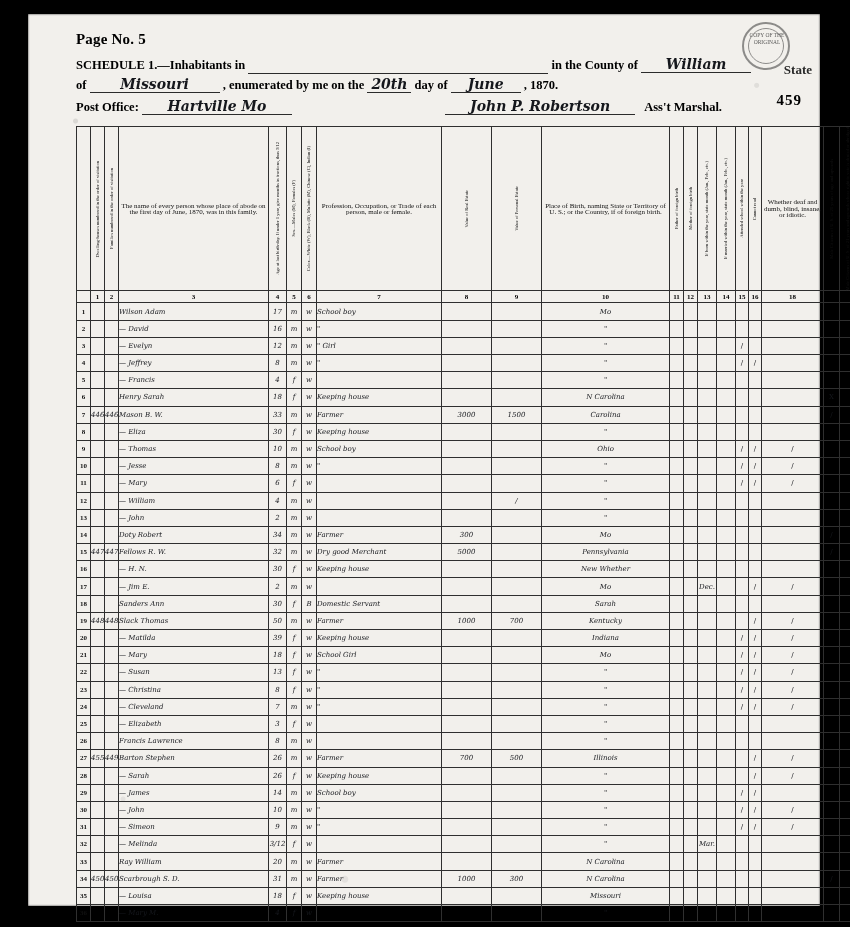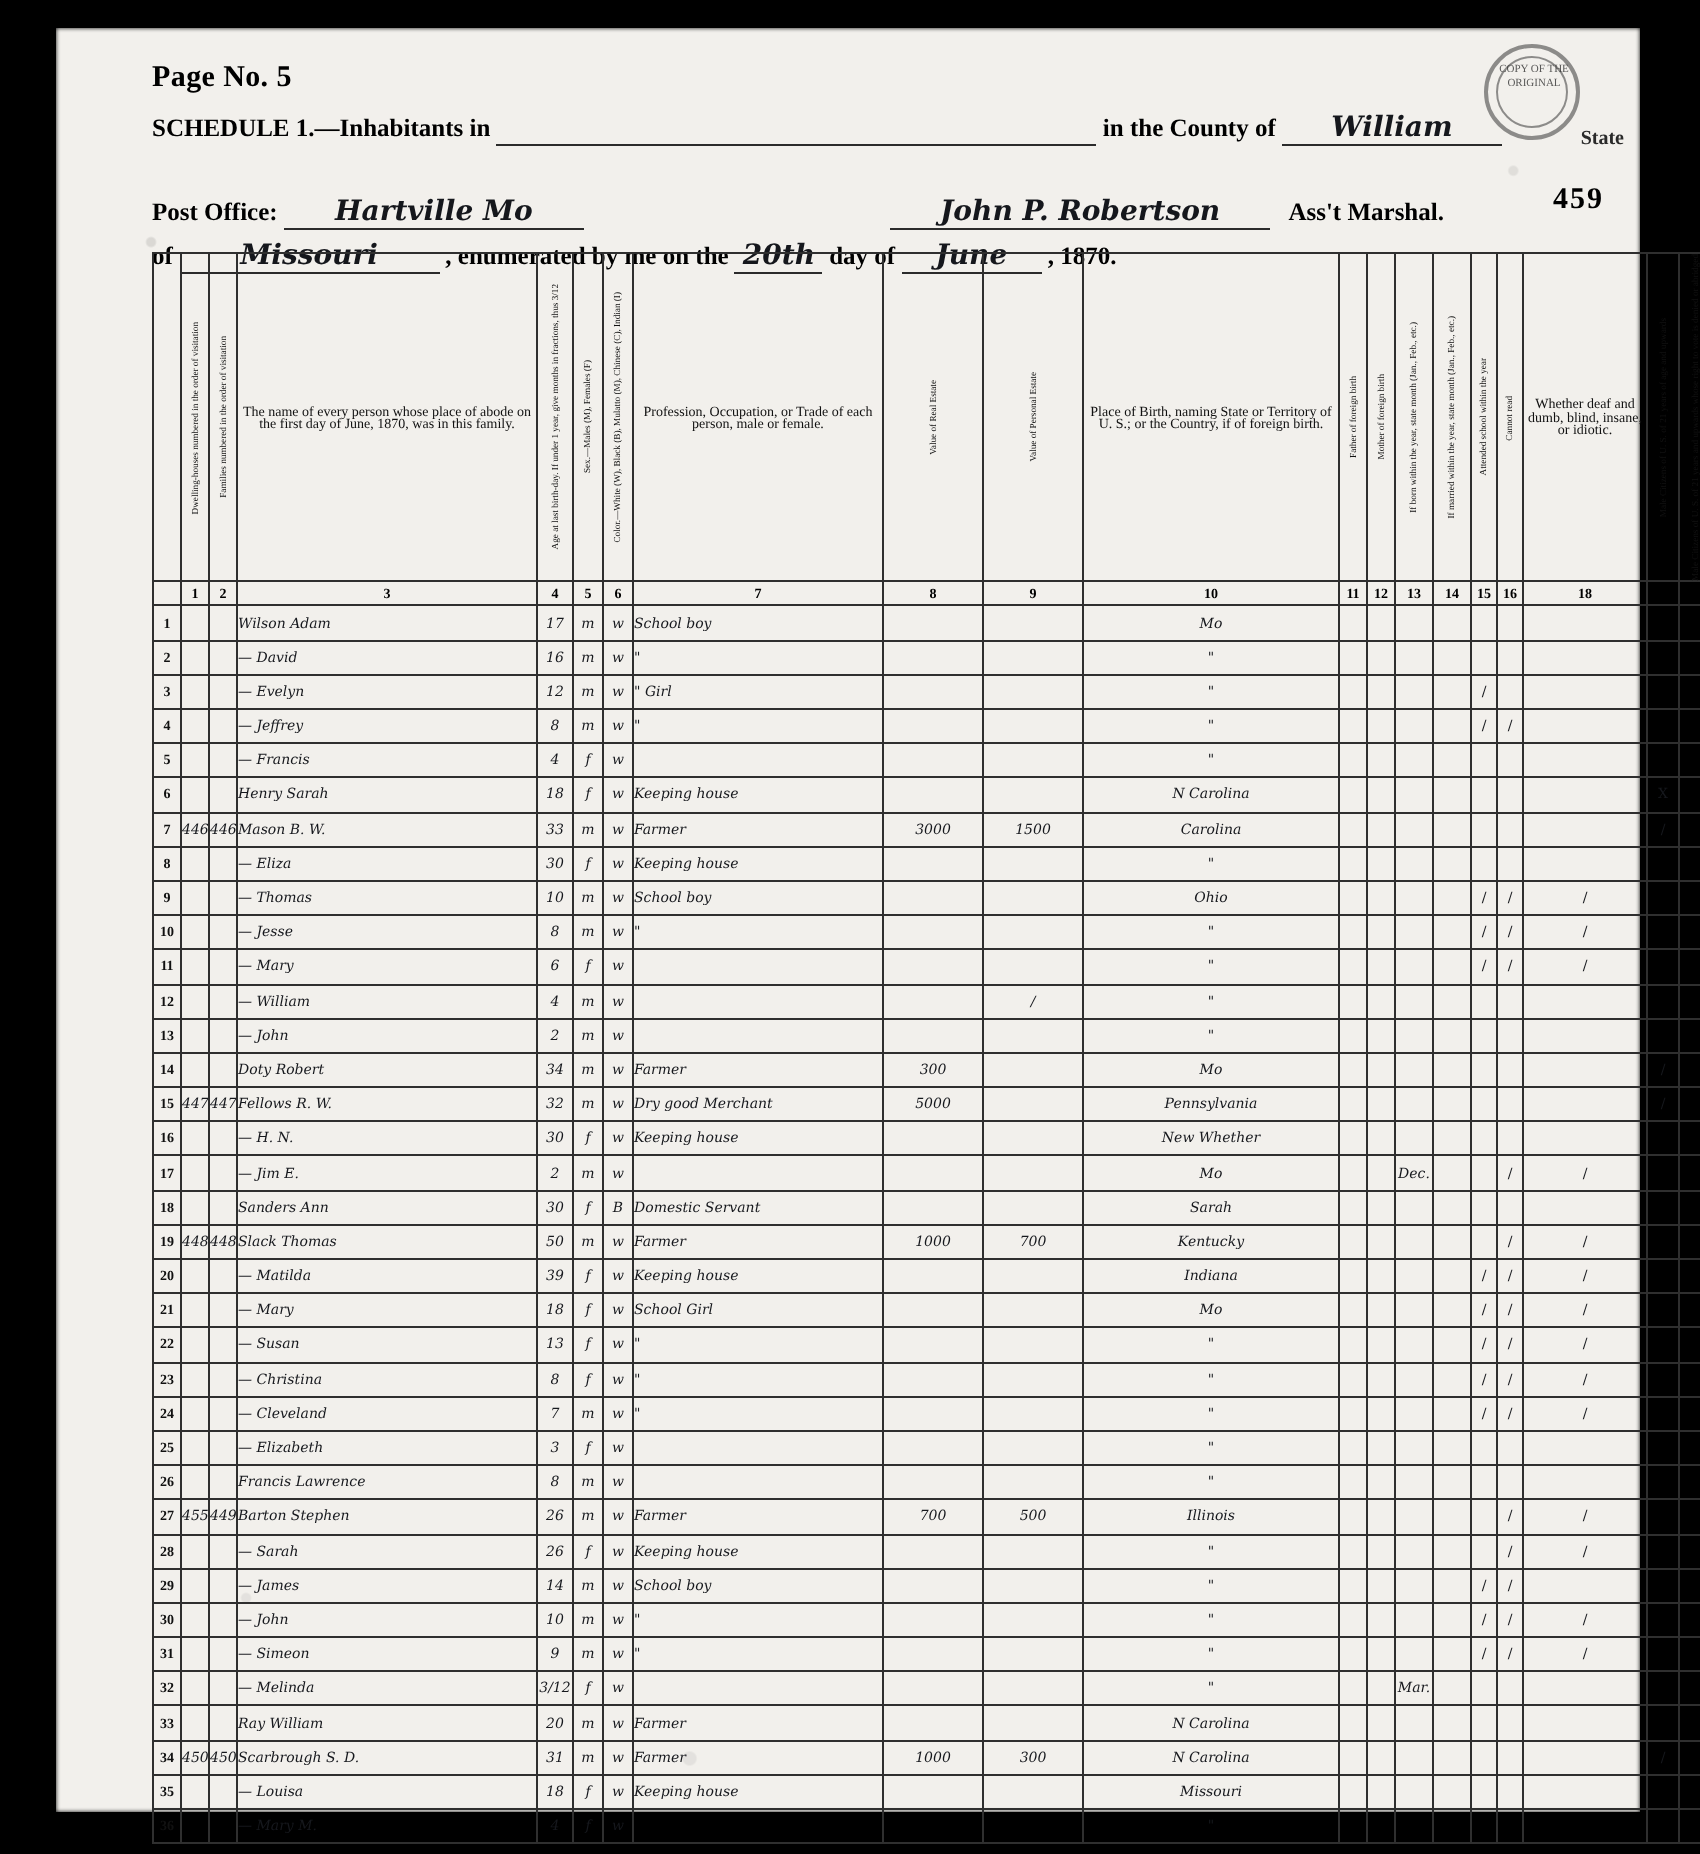--- a/index.html
+++ b/index.html
@@ -19,21 +19,21 @@
   .row1{position:absolute;left:48px;top:16px;width:700px;height:22px;}
   .pageno{font-weight:bold;font-size:15px;letter-spacing:.2px;}
   .fineprint{position:absolute;left:140px;top:2px;width:560px;font-size:7.2px;line-height:9px;
              font-family:"Liberation Serif",serif;font-weight:bold;text-align:center;}
   .hand{font-family:"DejaVu Serif",serif;font-style:italic;color:#15171c;}
   .ul{border-bottom:1px solid #2b2b2b;display:inline-block;text-align:center;}
   .row2{position:absolute;left:48px;top:42px;font-size:12.5px;font-weight:bold;}
   .row3{position:absolute;left:48px;top:62px;font-size:12.5px;font-weight:bold;}
   .row4{position:absolute;left:48px;top:84px;font-size:12.5px;font-weight:bold;}
   .bignum{position:absolute;right:18px;top:78px;font-size:15px;font-weight:bold;letter-spacing:1px;}
-  .stampstate{position:absolute;right:8px;top:6px;font-size:10px;font-weight:bold;text-align:right;
+  .stampstate{position:absolute;right:8px;top:6px;font-size:13px;font-weight:bold;text-align:right;
               line-height:8px;color:#2a2a2a;}
   .stamp{position:absolute;right:30px;top:8px;width:44px;height:44px;border:2px solid #3a3a3a;
          border-radius:50%;opacity:.55;}
   .stamp:after{content:"";position:absolute;left:4px;top:4px;right:4px;bottom:4px;
                border:1px solid #3a3a3a;border-radius:50%;}
   .stamptxt{position:absolute;right:34px;top:18px;width:38px;text-align:center;font-size:5.5px;
             line-height:6.5px;color:#333;opacity:.8;}
   
   table.census{position:absolute;left:48px;top:112px;border-collapse:collapse;
                width:700px;table-layout:fixed;}
@@ -73,21 +73,21 @@
         <span>SCHEDULE 1.—Inhabitants in</span>
         <span class="ul" style="width:300px;">&nbsp;</span>
         <span>in the County of</span>
         <span class="ul hand" style="width:110px;font-size:14px;">William</span>
       </div>
 
       <div class="row3">
         <span>of</span>
         <span class="ul hand" style="width:130px;font-size:14px;">Missouri</span>
         <span>, enumerated by me on the</span>
-        <span class="ul hand" style="width:44px;font-size:14px;margin-top:44px;">20th</span>
+        <span class="ul hand" style="width:44px;font-size:14px;">20th</span>
         <span>day of</span>
         <span class="ul hand" style="width:70px;font-size:14px;">June</span>
         <span>, 1870.</span>
       </div>
 
       <div class="row4">
         <span>Post Office:</span>
         <span class="ul hand" style="width:150px;font-size:14px;">Hartville Mo</span>
         <span class="ul hand" style="width:190px;font-size:14px;margin-left:150px;">John P. Robertson</span>
         <span style="padding-left:6px;">Ass't Marshal.</span>

